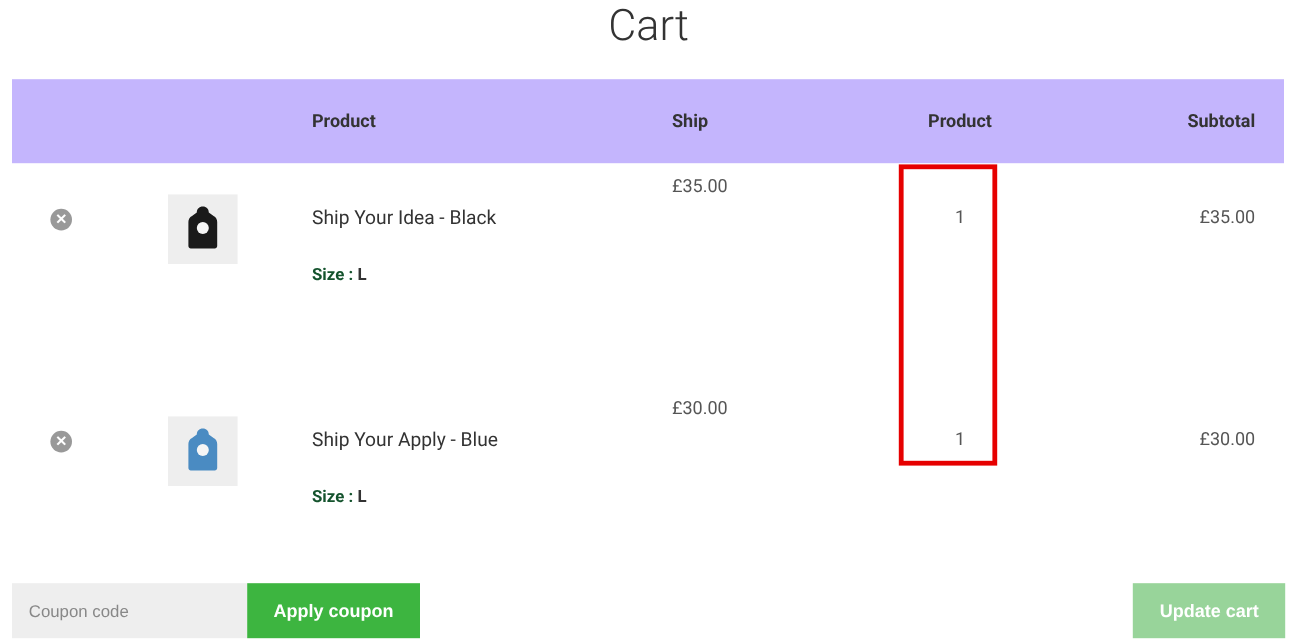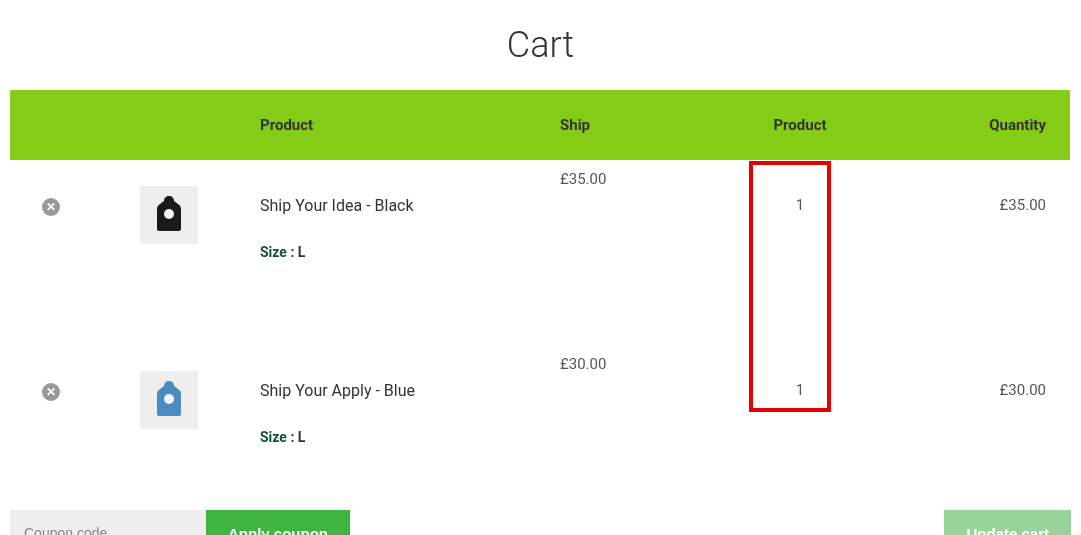--- a/index.html
+++ b/index.html
@@ -1,19 +1,19 @@
 <!DOCTYPE html>
 <html><head>
   <meta charset="utf-8">
   <style>
     * { box-sizing: border-box; margin: 0; padding: 0; }
     body { font-family: -apple-system, BlinkMacSystemFont, "Segoe UI", Roboto, sans-serif; background: #fff; color: #333; width: 1081px; }
-    .page-title { font-size: 36px; font-weight: 300; color: #333; text-align: center; padding: 24px 0 24px; }
+    .page-title { font-size: 36px; font-weight: 300; color: #333; text-align: center; padding: 0 0 24px; }
     .cart-table { width: 1060px; margin: 0 10px; border-collapse: collapse; }
-    .cart-header { background: #84cc16; }
+    .cart-header { background: #c4b5fd; }
     .cart-header th { font-weight: 700; color: #333; text-align: left; padding: 26px 10px; font-size: 15px; }
     .cart-header th.col-remove { width: 100px; }
     .cart-header th.col-thumb { width: 140px; }
     .cart-header th.col-product { width: 300px; }
     .cart-header th.col-price { width: 160px; }
     .cart-header th.col-qty { width: 180px; text-align: center; }
     .cart-header th.col-subtotal { width: 180px; text-align: right; padding-right: 24px; }
     .cart-row td { padding: 26px 10px; vertical-align: top; font-size: 15px; color: #555; }
     .remove-icon { display: inline-block; width: 18px; height: 18px; border-radius: 50%; background: #999; color: #fff; text-align: center; line-height: 18px; font-size: 12px; font-weight: bold; cursor: pointer; margin-left: 22px; margin-top: 12px; }
     .thumb { width: 58px; height: 58px; background: #eee; display: flex; align-items: center; justify-content: center; margin-left: 20px; }
@@ -41,21 +41,21 @@
 
 <div class="cart-wrapper">
   <table class="cart-table">
     <thead class="cart-header">
       <tr>
         <th class="col-remove"></th>
         <th class="col-thumb"></th>
         <th class="col-product">Product</th>
         <th class="col-price">Ship</th>
         <th class="col-qty">Product</th>
-        <th class="col-subtotal">Quantity</th>
+        <th class="col-subtotal">Subtotal</th>
       </tr>
     </thead>
     <tbody>
       <tr class="cart-row">
         <td>
           <span class="remove-icon">✕</span>
         </td>
         <td>
           <div class="thumb">
             <svg viewBox="0 0 46 46">

